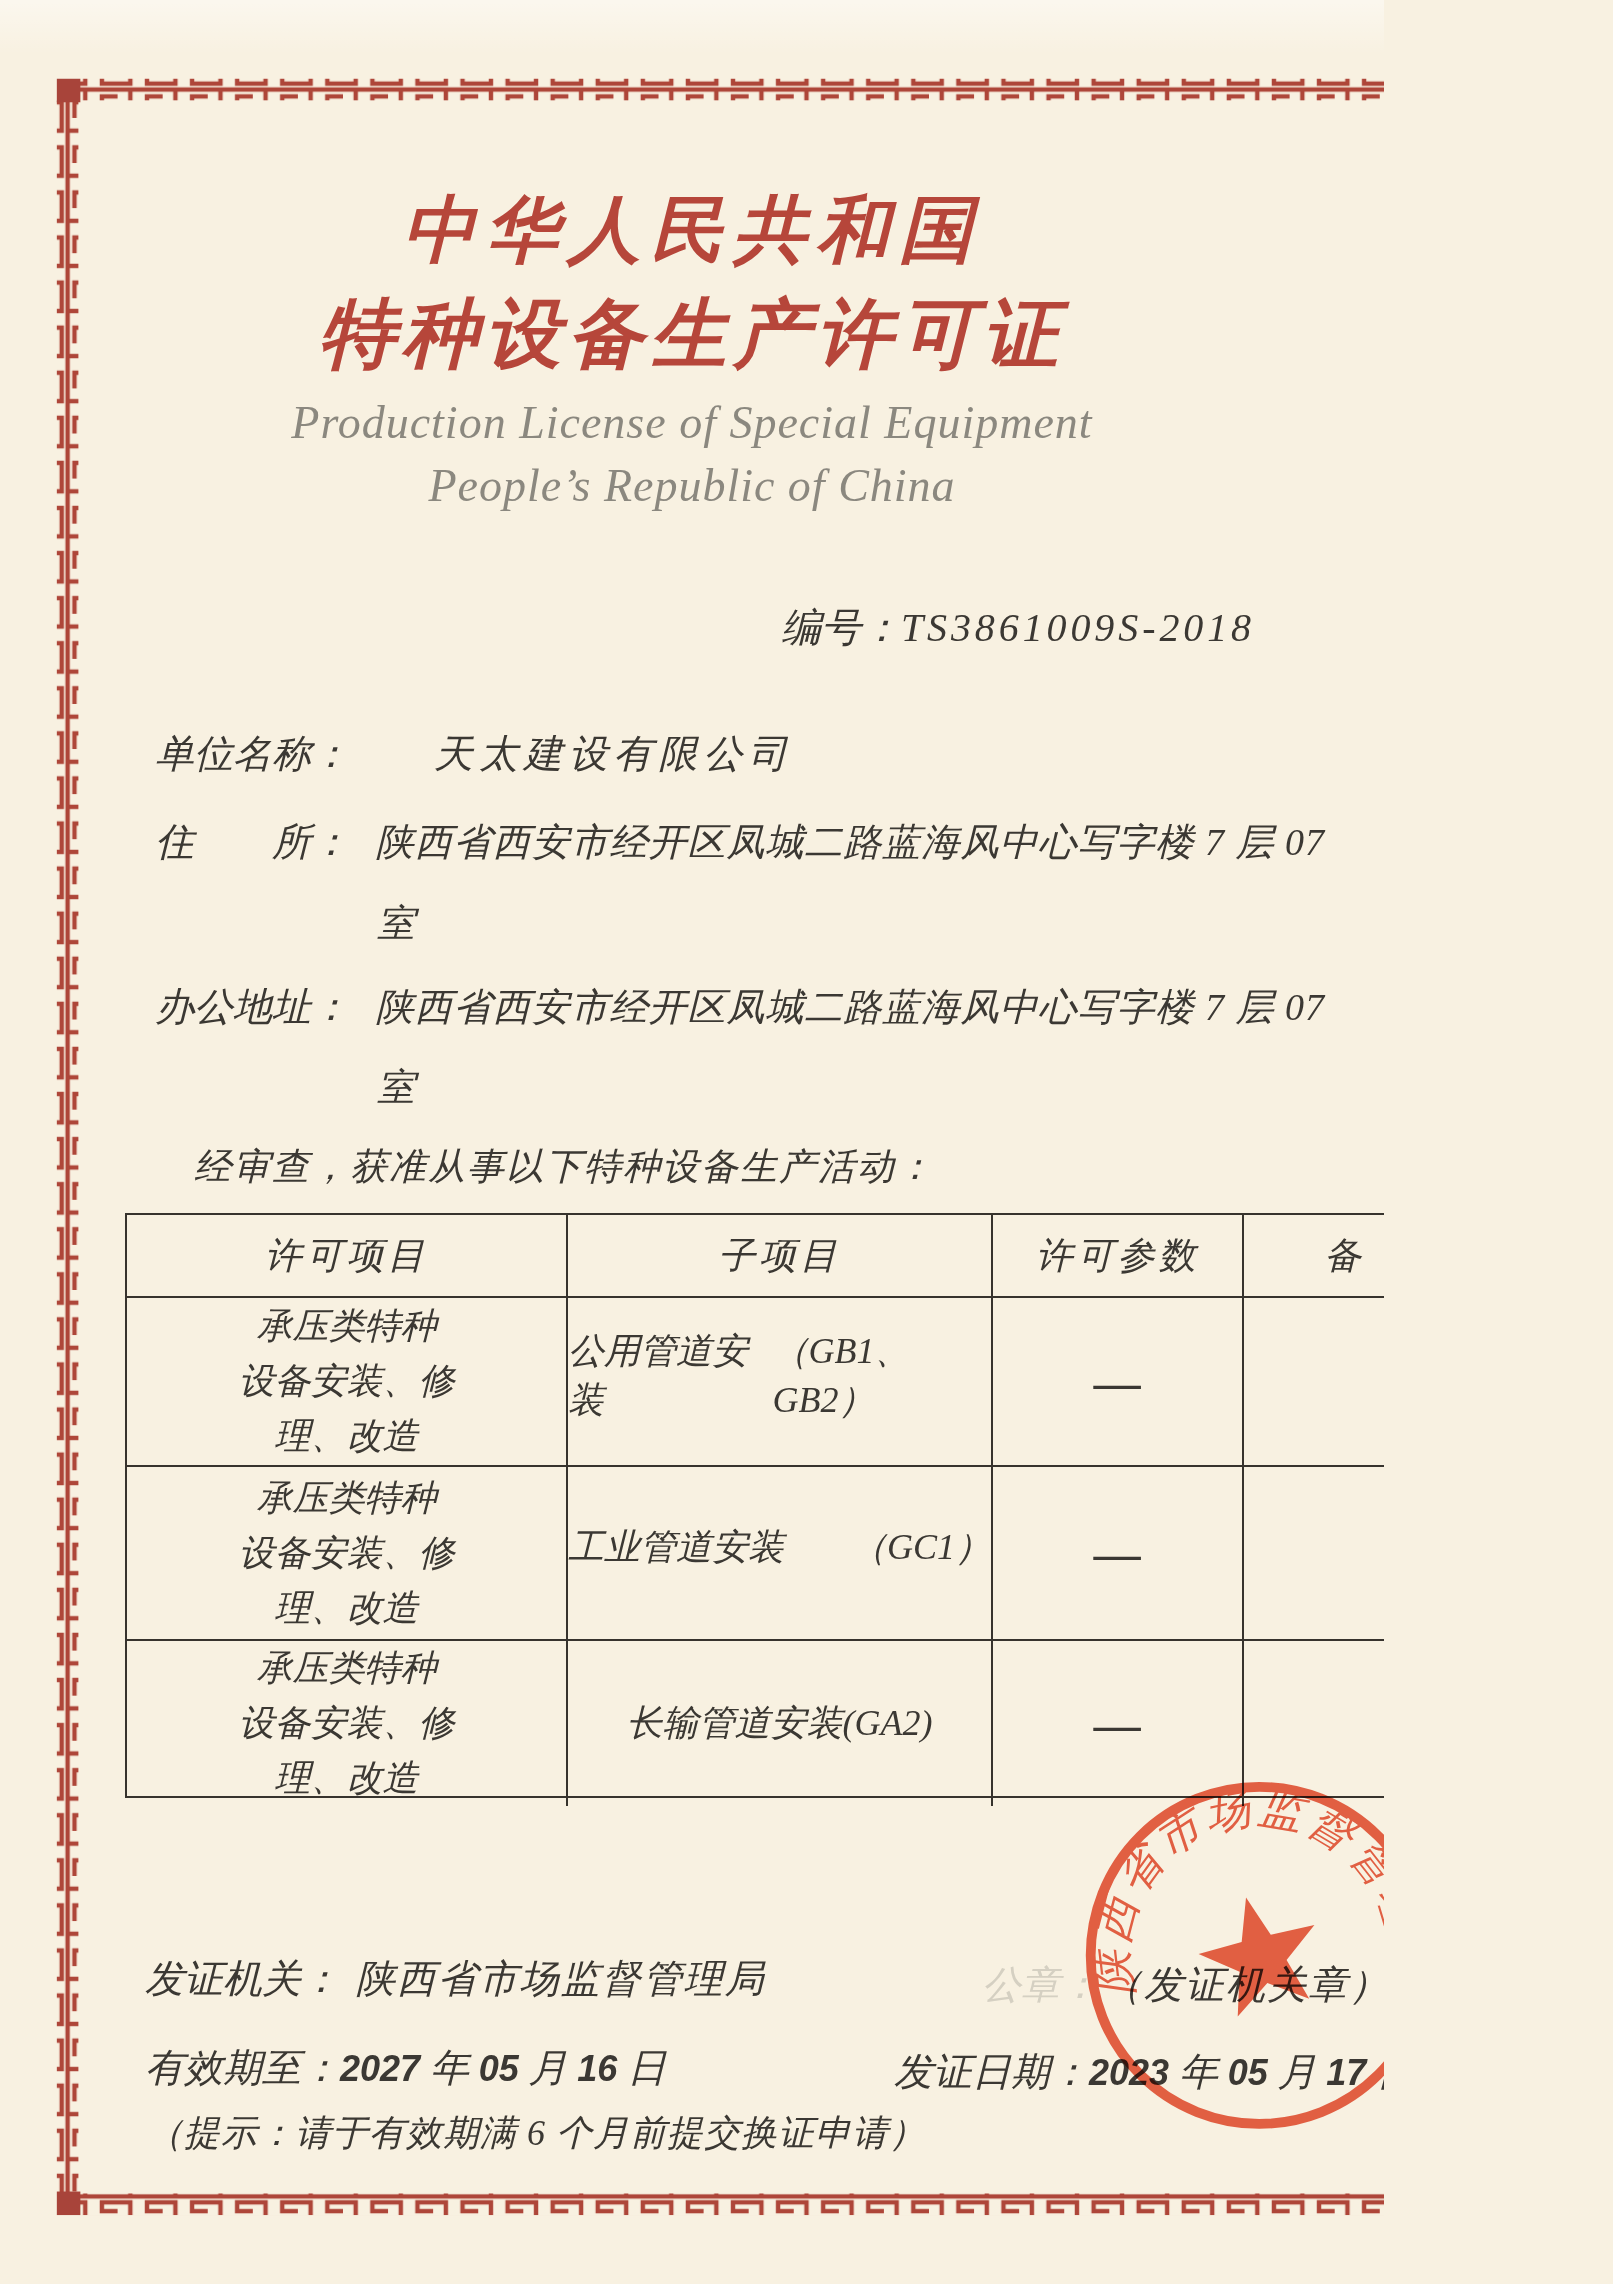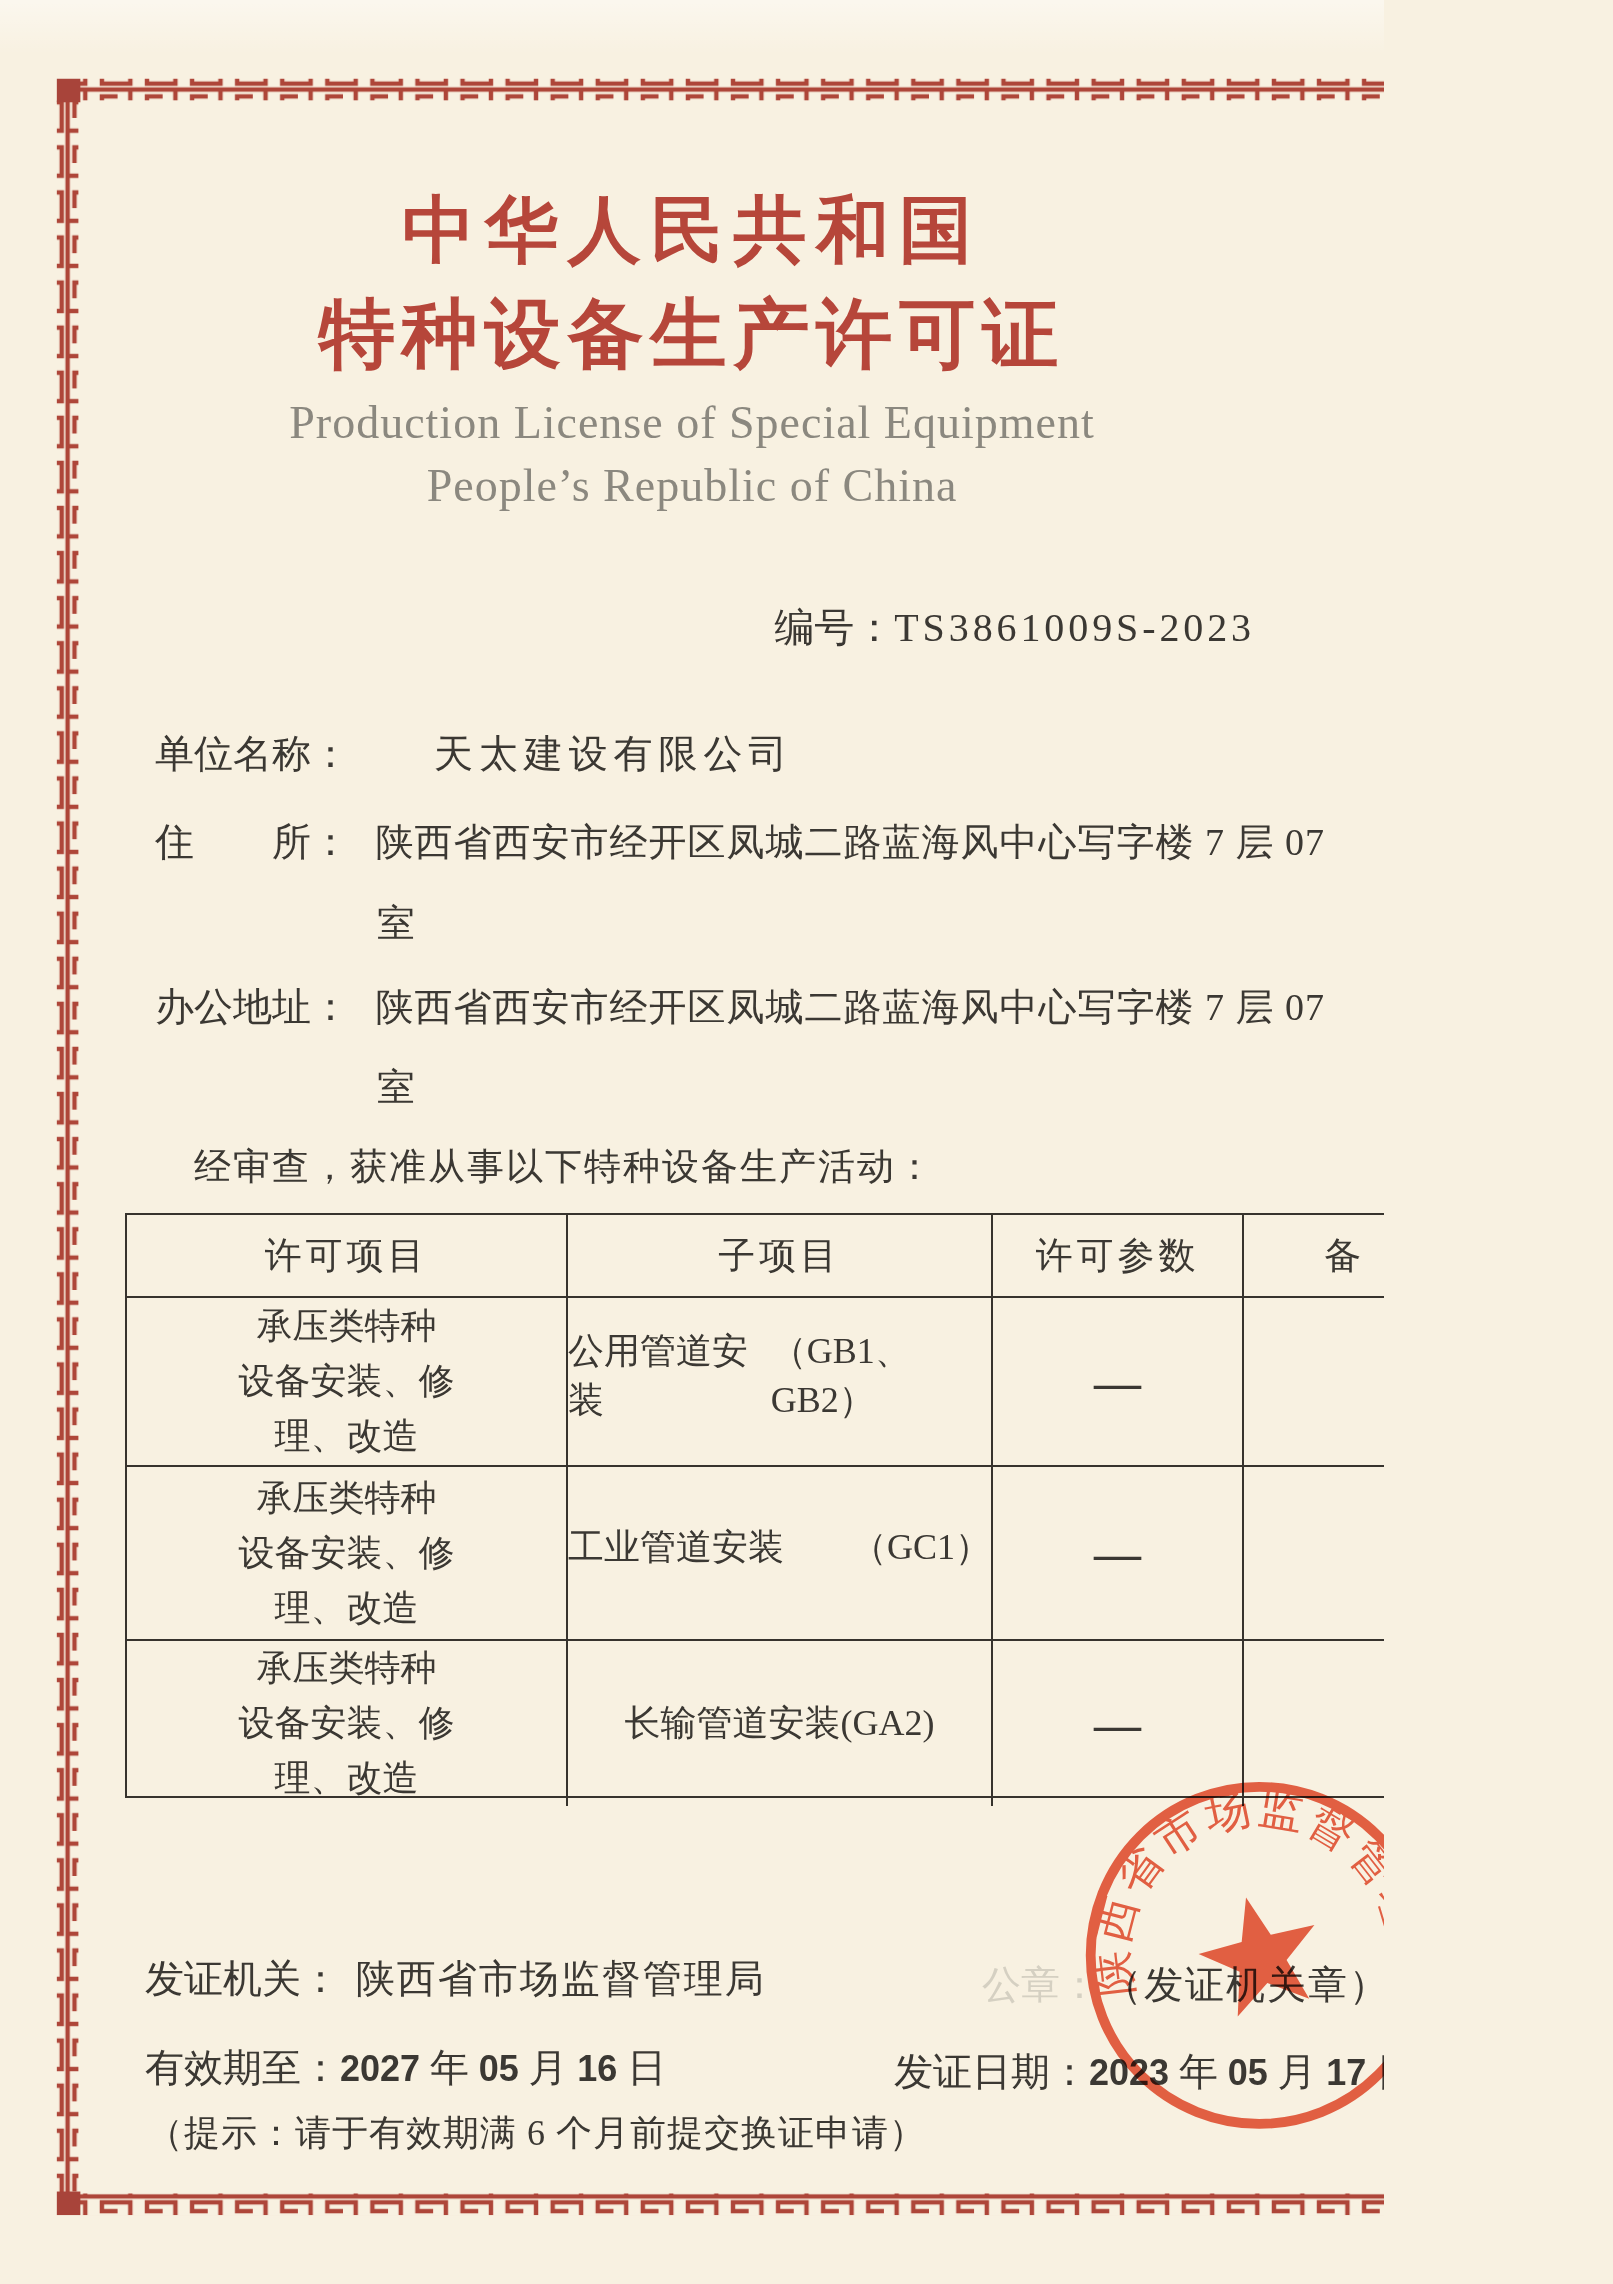--- a/index.html
+++ b/index.html
@@ -1,19 +1,20 @@
 <!DOCTYPE html>
 <html><head>
 <meta charset="utf-8">
 <style>
   html,body { margin:0; padding:0; background:#f8f1e1; }
   .page {
     position:relative; width:1384px; height:2285px; overflow:hidden;
     background:#f8f1e1; color:#3b3833;
     font-family:"Liberation Serif", serif;
+    font-style:italic;
   }
   .page::before{
     content:""; position:absolute; inset:0; pointer-events:none;
     background:linear-gradient(180deg, rgba(255,255,255,.45), rgba(255,255,255,0) 54px);
   }
   .abs { position:absolute; }
   .center { left:0; width:100%; text-align:center; }
 
   .title-cn {
     font-family:"Liberation Sans", sans-serif; font-weight:bold;
@@ -99,21 +100,21 @@
     <rect x="58" y="2236" width="24" height="24" fill="#a8443a"></rect>
     <rect x="1564" y="2236" width="24" height="24" fill="#a8443a"></rect>
   </svg>
 
   <div class="abs center title-cn t1">中华人民共和国</div>
   <div class="abs center title-cn t2">特种设备生产许可证</div>
   <div class="abs center title-en en1">Production License of Special Equipment</div>
   <div class="abs center title-en en2">People’s Republic of China</div>
 
   <div class="abs serial">
-    <span>编号：</span><span class="val">TS3861009S-2023</span>
+    <span>编号：</span><span class="val">TS3861009S-2018</span>
   </div>
 
   <div class="abs frow" style="top:727px">
     <span class="lbl">单位名称：</span><span class="gap-co">天太建设有限公司</span>
   </div>
 
   <div class="abs frow" style="top:815px">
     <span class="lbl">住　　所：</span><span class="gap-ad">陕西省西安市经开区凤城二路蓝海风中心写字楼 7 层 07</span>
   </div>
   <div class="abs wrapline" style="top:898px">室</div>

